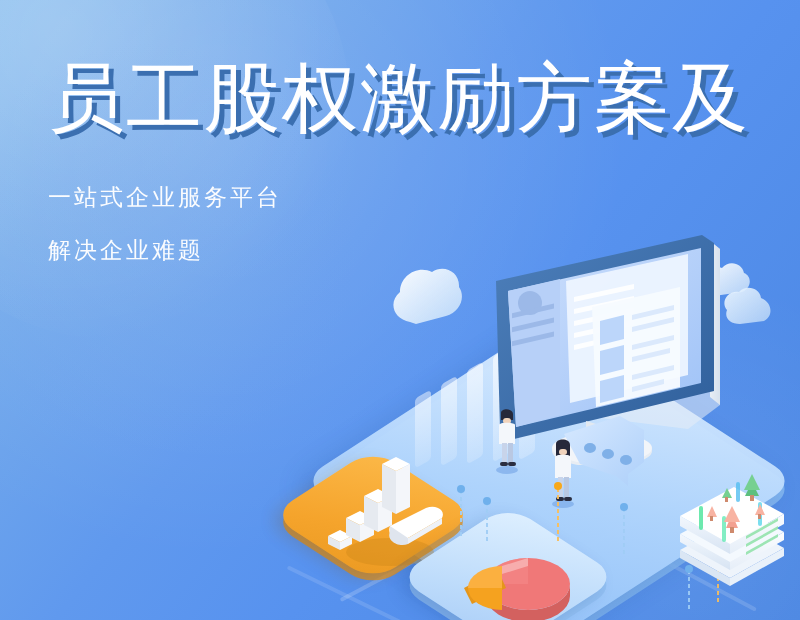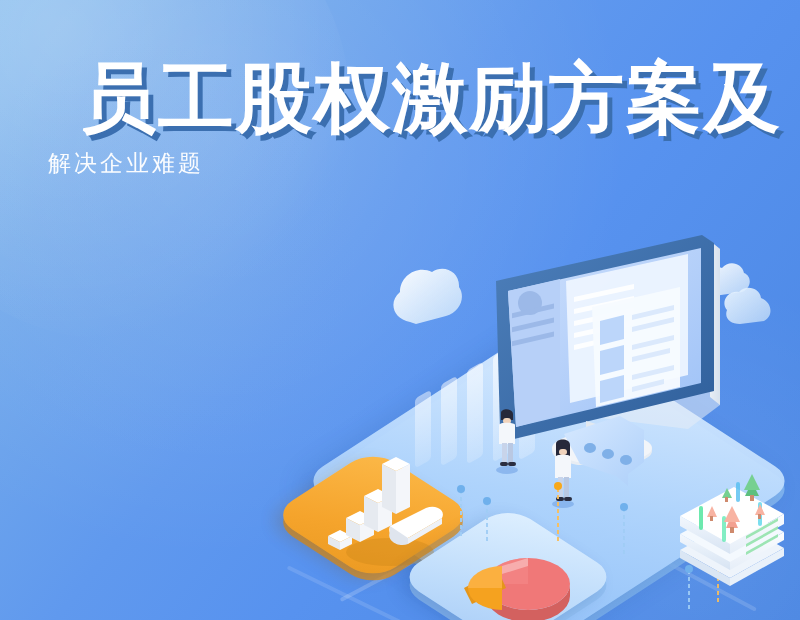--- a/index.html
+++ b/index.html
@@ -18,31 +18,30 @@
   .blob-a{left:-120px;top:-130px;width:470px;height:470px;
     background:radial-gradient(circle at 38% 34%, rgba(255,255,255,0.20), rgba(255,255,255,0.04) 62%, rgba(255,255,255,0) 74%);}
   .blob-b{left:-60px;top:40px;width:420px;height:420px;
     background:radial-gradient(circle at 50% 50%, rgba(120,170,235,0.30), rgba(120,170,235,0.0) 70%);}
   .blob-c{right:-150px;bottom:-170px;width:520px;height:520px;
     background:radial-gradient(circle at 50% 50%, rgba(255,255,255,0.07), rgba(255,255,255,0) 70%);}
 
   
   #copy{position:absolute;left:48px;top:56px;width:730px;z-index:6;}
   .title-line{
-    font-size:76px;line-height:84px;font-weight:700;color:#ffffff;
+    font-size:76px;line-height:84px;font-weight:400;color:#ffffff;
     letter-spacing:2px;white-space:nowrap;
     text-shadow:5px 5px 0 #3b6fb0;
-    margin-left:32px;
   }
   .sub{
     color:#ffffff;font-size:23px;letter-spacing:3px;font-weight:400;
     opacity:.97;white-space:nowrap;
   }
   .sub-1{margin-top:42px;}
-  .sub-2{margin-top:8px;}
+  .sub-2{margin-top:22px;}
 
   
   #scene{position:absolute;left:0;top:0;width:800px;height:620px;z-index:4;}
 
   
   .cloud{position:absolute;filter:blur(.2px);}
   .cloud svg{display:block;}
 
   
   .iso{position:absolute;transform-origin:50% 50%;}
@@ -406,16 +405,17 @@
           <path d="M55 22 L60 32 L50 32 Z" fill="#76d091"></path>
           <rect x="53" y="31" width="3" height="5" fill="#cf8a6d"></rect>
         </g>
       </svg>
     </div>
 
   </div>
 
   <div id="copy">
     <div class="title-line">员工股权激励方案及</div>
+    <div class="sub sub-1">一站式企业服务平台</div>
     <div class="sub sub-2">解决企业难题</div>
   </div>
 
 </div>
 
 </body></html>

